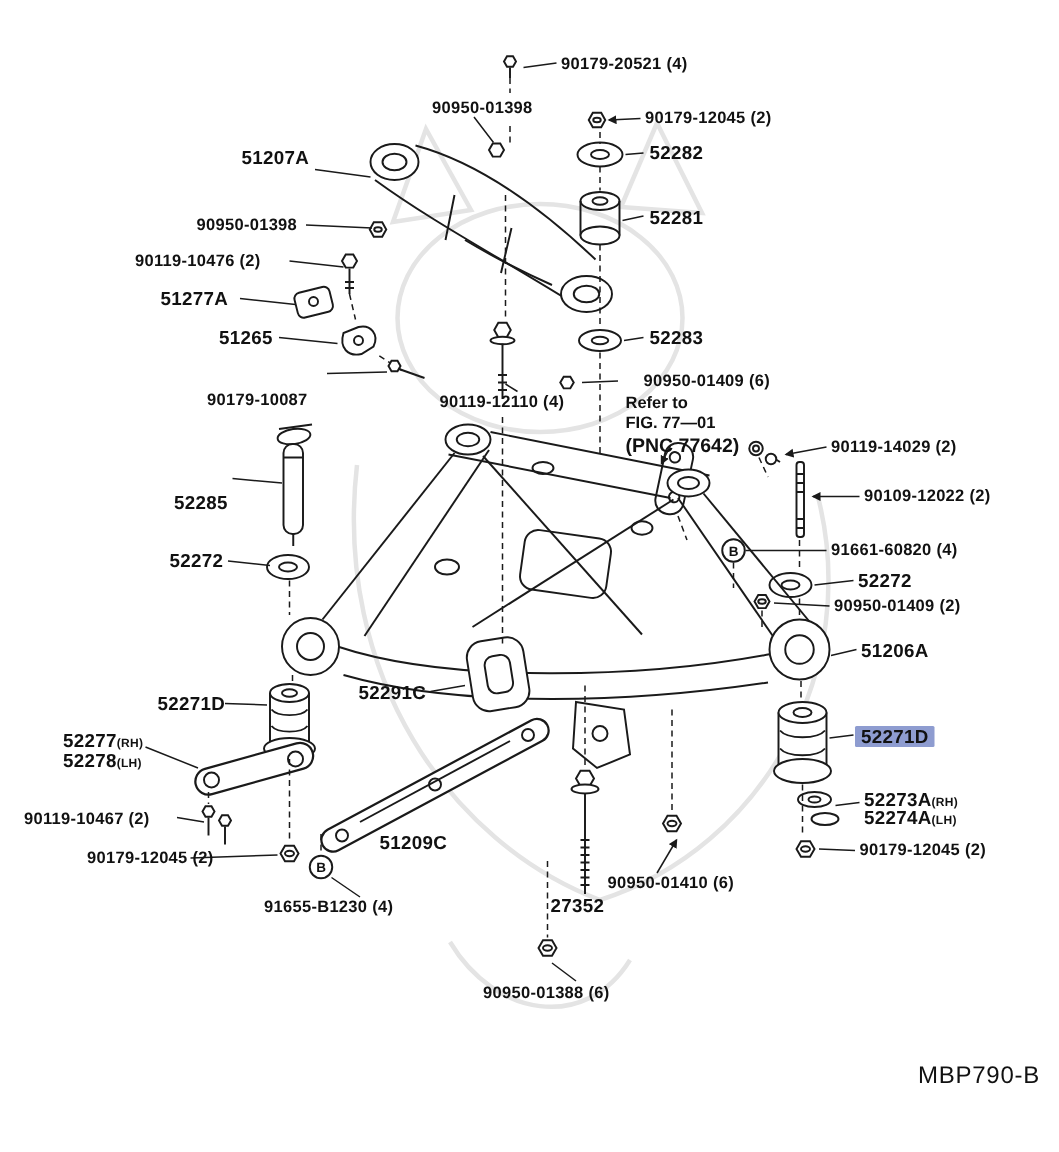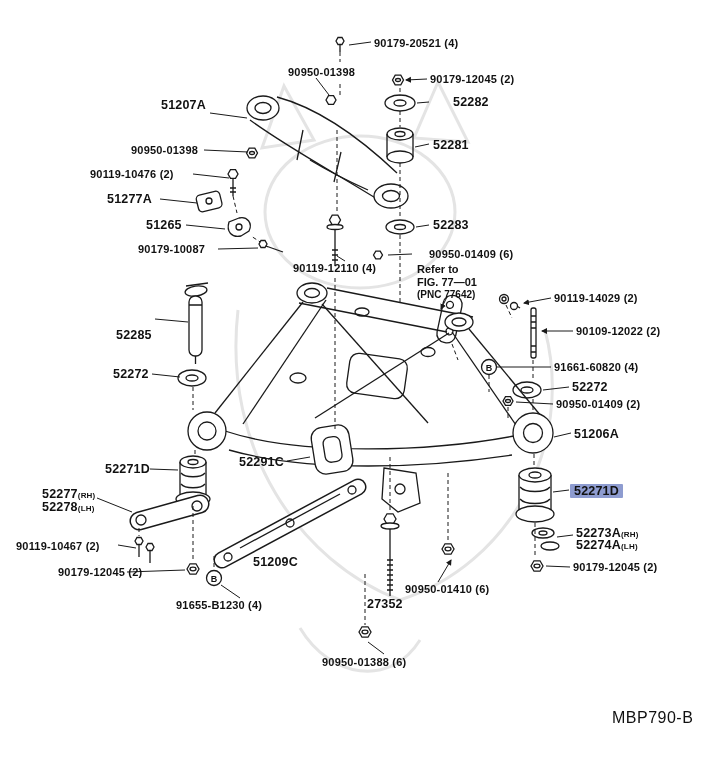--- a/index.html
+++ b/index.html
@@ -11,21 +11,21 @@
   .dash{fill:none;stroke:#1a1a1a;stroke-width:1px;stroke-dasharray:4 3;}
   .lead{fill:none;stroke:#1a1a1a;stroke-width:1px;}
   .wm{fill:none;stroke:#e4e4e4;stroke-width:3px;}
   .mk{font:bold 9px "Liberation Sans",sans-serif;fill:#111;text-anchor:middle;}
   .lbl{position:absolute;font-size:11px;font-weight:bold;color:#111;
        white-space:nowrap;letter-spacing:.2px;line-height:13px;}
   .lbl.big{font-size:12.5px;line-height:14px;}
   .suf{font-size:8px;font-weight:bold;}
   .hl{padding:0 4px;border-radius:1px;}
   .refer{position:absolute;font-size:11px;font-weight:bold;color:#111;line-height:1.2;white-space:nowrap;}
-  .refer .small{font-size:10px;}
+  .refer .small{font-size:13px;}
   .footer{position:absolute;font-size:16px;font-weight:normal;color:#111;letter-spacing:.5px;}
 </style>
 </head>
 <body>
 
 <div class="stage">
 
   <svg width="706" height="768" viewBox="0 0 706 768">
     <defs>
       <marker id="arr" markerWidth="7" markerHeight="7" refX="5" refY="3" orient="auto">
@@ -245,28 +245,28 @@
       <path class="lead" marker-end="url(#arr)" d="M573,331 L542,331"></path>
       <path class="lead" marker-end="url(#arr)" d="M438,582 L451,560"></path>
       <path class="lead" marker-end="url(#arr)" d="M447,297 L441,309"></path>
     </g>
   </svg>
 
   <div class="lbl" style="left:374px;top:37px">90179-20521 (4)</div>
   <div class="lbl" style="left:288px;top:66px">90950-01398</div>
   <div class="lbl" style="left:430px;top:73px">90179-12045 (2)</div>
   <div class="lbl big" style="left:161px;top:98px">51207A</div>
-  <div class="lbl big" style="left:453px;top:95px">52282</div>
+  <div class="lbl big" style="left:433px;top:95px">52282</div>
   <div class="lbl big" style="left:433px;top:138px">52281</div>
   <div class="lbl" style="left:131px;top:144px">90950-01398</div>
   <div class="lbl" style="left:90px;top:168px">90119-10476 (2)</div>
   <div class="lbl big" style="left:107px;top:192px">51277A</div>
   <div class="lbl big" style="left:146px;top:218px">51265</div>
   <div class="lbl big" style="left:433px;top:218px">52283</div>
-  <div class="lbl" style="left:138px;top:243px">90179-10087</div>
+  <div class="lbl" style="left:138px;top:261px">90179-10087</div>
   <div class="lbl" style="left:429px;top:248px">90950-01409 (6)</div>
   <div class="lbl" style="left:293px;top:262px">90119-12110 (4)</div>
   <div class="lbl" style="left:554px;top:292px">90119-14029 (2)</div>
   <div class="lbl big" style="left:116px;top:328px">52285</div>
   <div class="lbl" style="left:576px;top:325px">90109-12022 (2)</div>
   <div class="lbl" style="left:554px;top:361px">91661-60820 (4)</div>
   <div class="lbl big" style="left:113px;top:367px">52272</div>
   <div class="lbl big" style="left:572px;top:380px">52272</div>
   <div class="lbl" style="left:556px;top:398px">90950-01409 (2)</div>
   <div class="lbl big" style="left:574px;top:427px">51206A</div>

